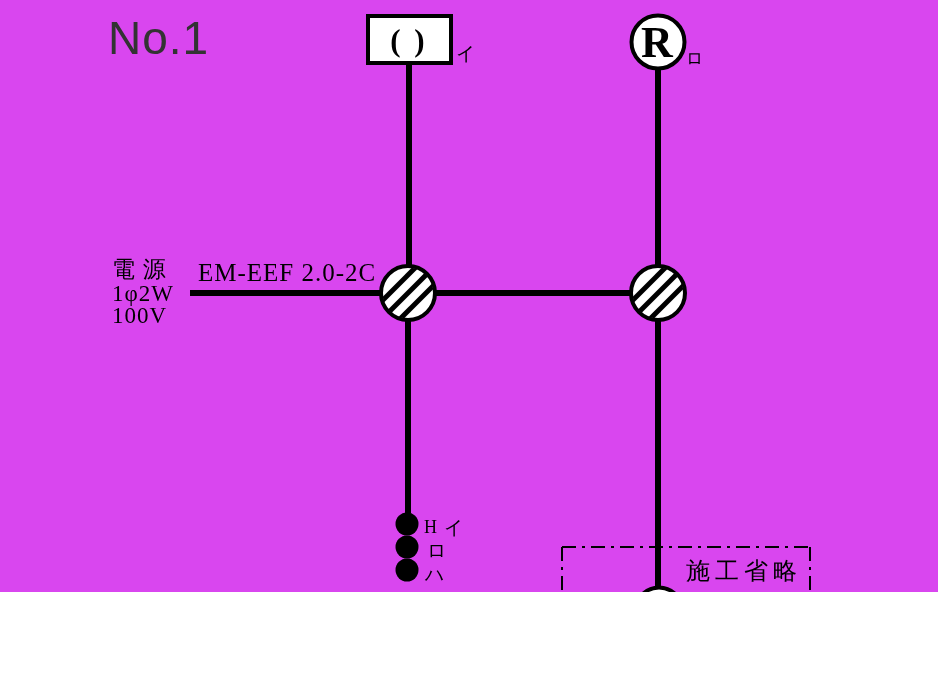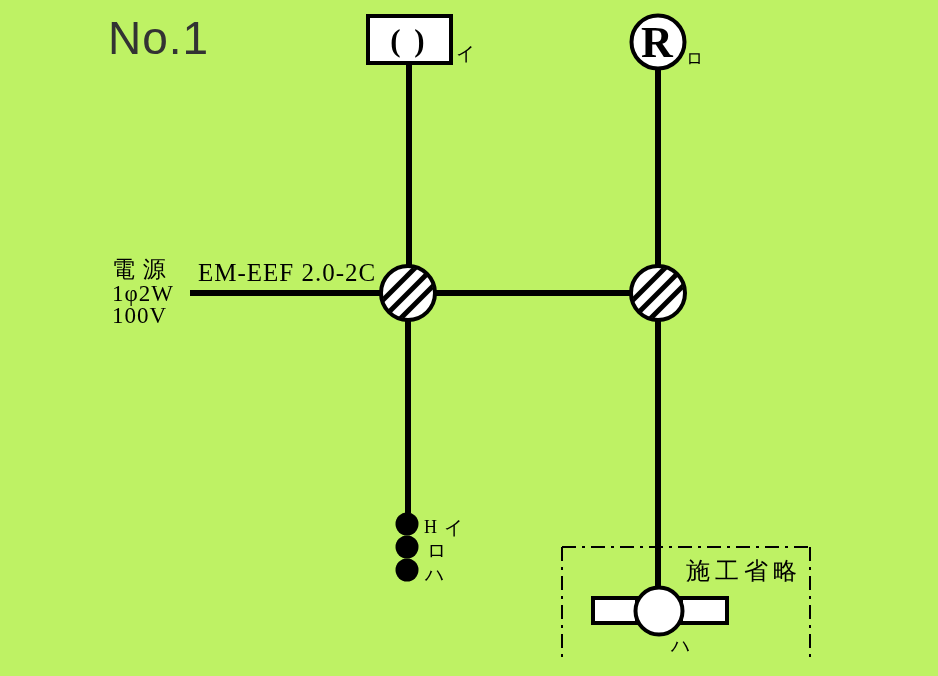--- a/index.html
+++ b/index.html
@@ -1,19 +1,19 @@
 <!DOCTYPE html>
 <html><head>
 <meta charset="utf-8">
 <style>
   html,body{margin:0;padding:0;background:#ffffff;}
   .stage{
     position:relative;
-    width:938px;height:676px;
-    background:#bef264;
+    width:938px;height:592px;
+    background:#d946ef;
     overflow:hidden;
     font-family:"Liberation Serif","DejaVu Serif",serif;
   }
   svg{position:absolute;left:0;top:0;}
   text{fill:#000000;}
   .title-text{
     font-family:"Liberation Sans","DejaVu Sans",sans-serif;
     font-size:46px;
     fill:#333333;
     letter-spacing:1px;

